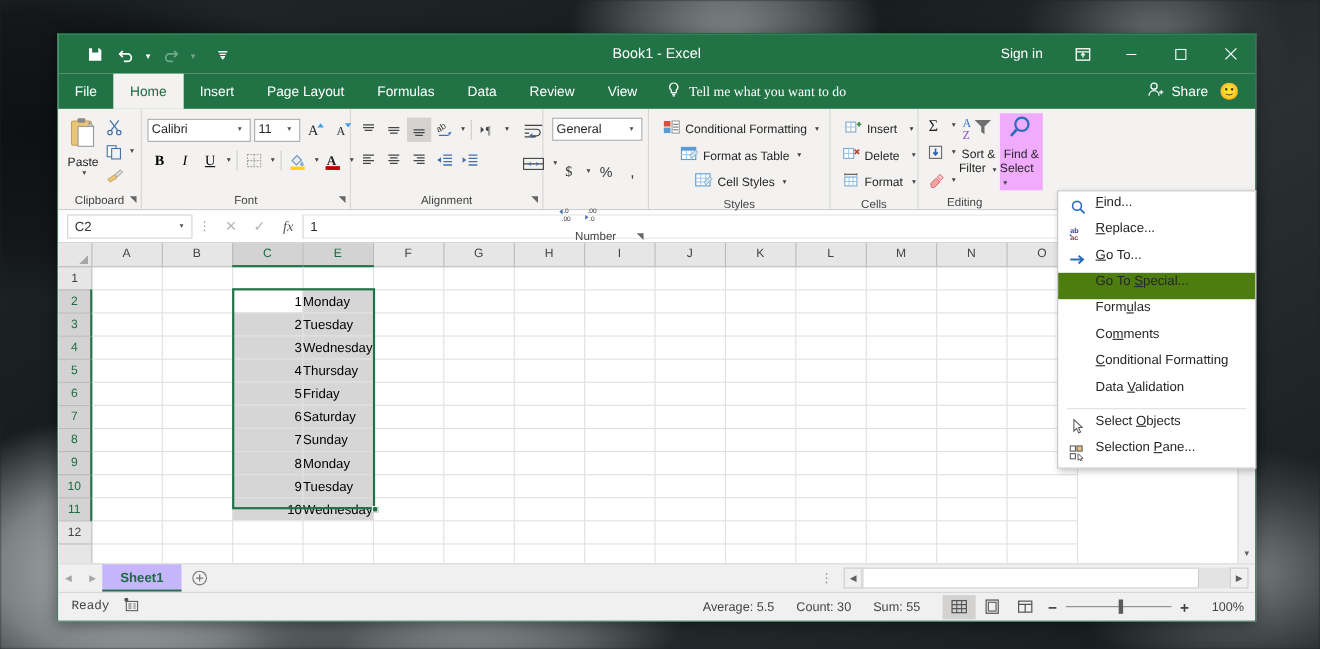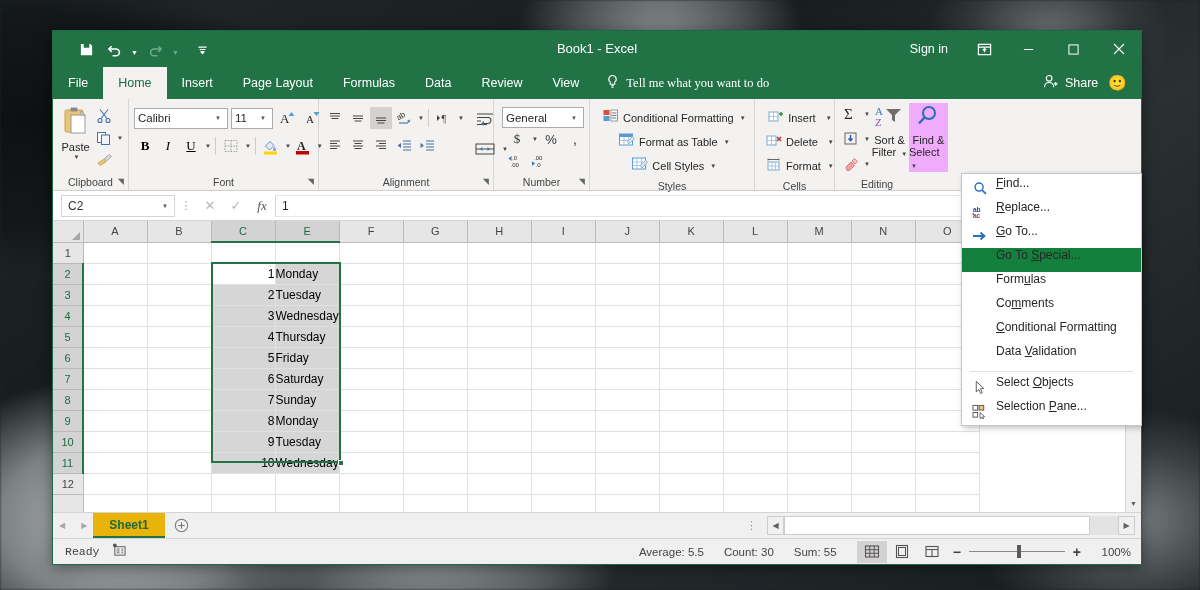--- a/index.html
+++ b/index.html
@@ -228,21 +228,21 @@
   
   .sheetbar {
     height: 26px; background: #f0f0f0;
     border-top: 1px solid #d4d4d4;
     display: flex; align-items: stretch; flex: 0 0 26px;
   }
   .navarrows { display:flex; align-items:center; padding: 0 6px; gap: 16px; color: #a6a6a6; font-size: 8px; }
   .sheettab {
     padding: 0 16px; display: flex; align-items: center;
     font-size: 12px; color: #1d6b42; font-weight: bold;
-    background: #eab308; border-bottom: 2px solid #217346;
+    background: #c4b5fd; border-bottom: 2px solid #217346;
   }
   .addsheet { width: 34px; display:flex; align-items:center; justify-content:center; color:#666; }
   .sheet-dots { margin-left: auto; display:flex; align-items:center; padding: 0 10px; color:#888; font-size:11px; }
   .hscroll {
     width: 368px; margin: 3px 6px 3px 0; display: flex; align-items: stretch;
     background: #e3e3e3;
   }
   .hs-arrow { width: 17px; display:flex; align-items:center; justify-content:center; font-size:8px; color:#606060; background:#f0f0f0; border:1px solid #cdcdcd; }
   .hs-thumb { flex: 1; background:#fff; border:1px solid #cdcdcd; margin: 0; }
   .hs-gap { width: 28px; }
@@ -268,21 +268,21 @@
     position: absolute; left: 908px; top: 142px;
     width: 181px; background: #fff;
     border: 1px solid #c6c6c6;
     box-shadow: 2px 2px 6px rgba(0,0,0,0.25);
     padding: 2px 0; z-index: 50;
   }
   .menu-item {
     height: 24px; display: flex; 
     font-size: 12px; color: #262626; padding-left: 4px;
   }
-  .menu-item.highlight { background: #15803d; }
+  .menu-item.highlight { background: #4d7c0f; }
   .menu-icon { width: 28px; display:flex; align-items:center; justify-content:center; }
   .menu-label { padding-left: 2px; }
   .menu-sep { height: 1px; background: #e0e0e0; margin: 3px 8px; }
   .u { text-decoration: underline; }
 </style>
 </head>
 <body>
 
 <div id="desktop-bg"></div>
 
@@ -569,21 +569,21 @@
       </div>
         </div>
       <div class="rgroup-label">
         <span>Alignment</span>
         <span class="dialog-launcher">◥</span>
       </div>
     </div>
 
     <div class="rgroup" style="width:96px;">
       <div class="rgroup-body">
-          <div class="col" style="gap:0;padding-top:3px;padding-left:3px;">
+          <div class="col" style="gap:17px;padding-top:3px;padding-left:3px;">
         <div class="inputbox" style="width:82px;">
           <span>General</span>
           <span class="dd">▼</span>
         </div>
         <div class="row" style="gap:2px;padding-left:4px;">
           <div class="btn iconbtn" style="font-size:13px;color:#333;font-family:'Liberation Serif',serif;">$</div>
           <span class="caret">▼</span>
           <div class="btn iconbtn" style="font-size:13px;color:#333;">%</div>
           <div class="btn iconbtn" style="font-size:14px;color:#333;">,</div>
         </div>

